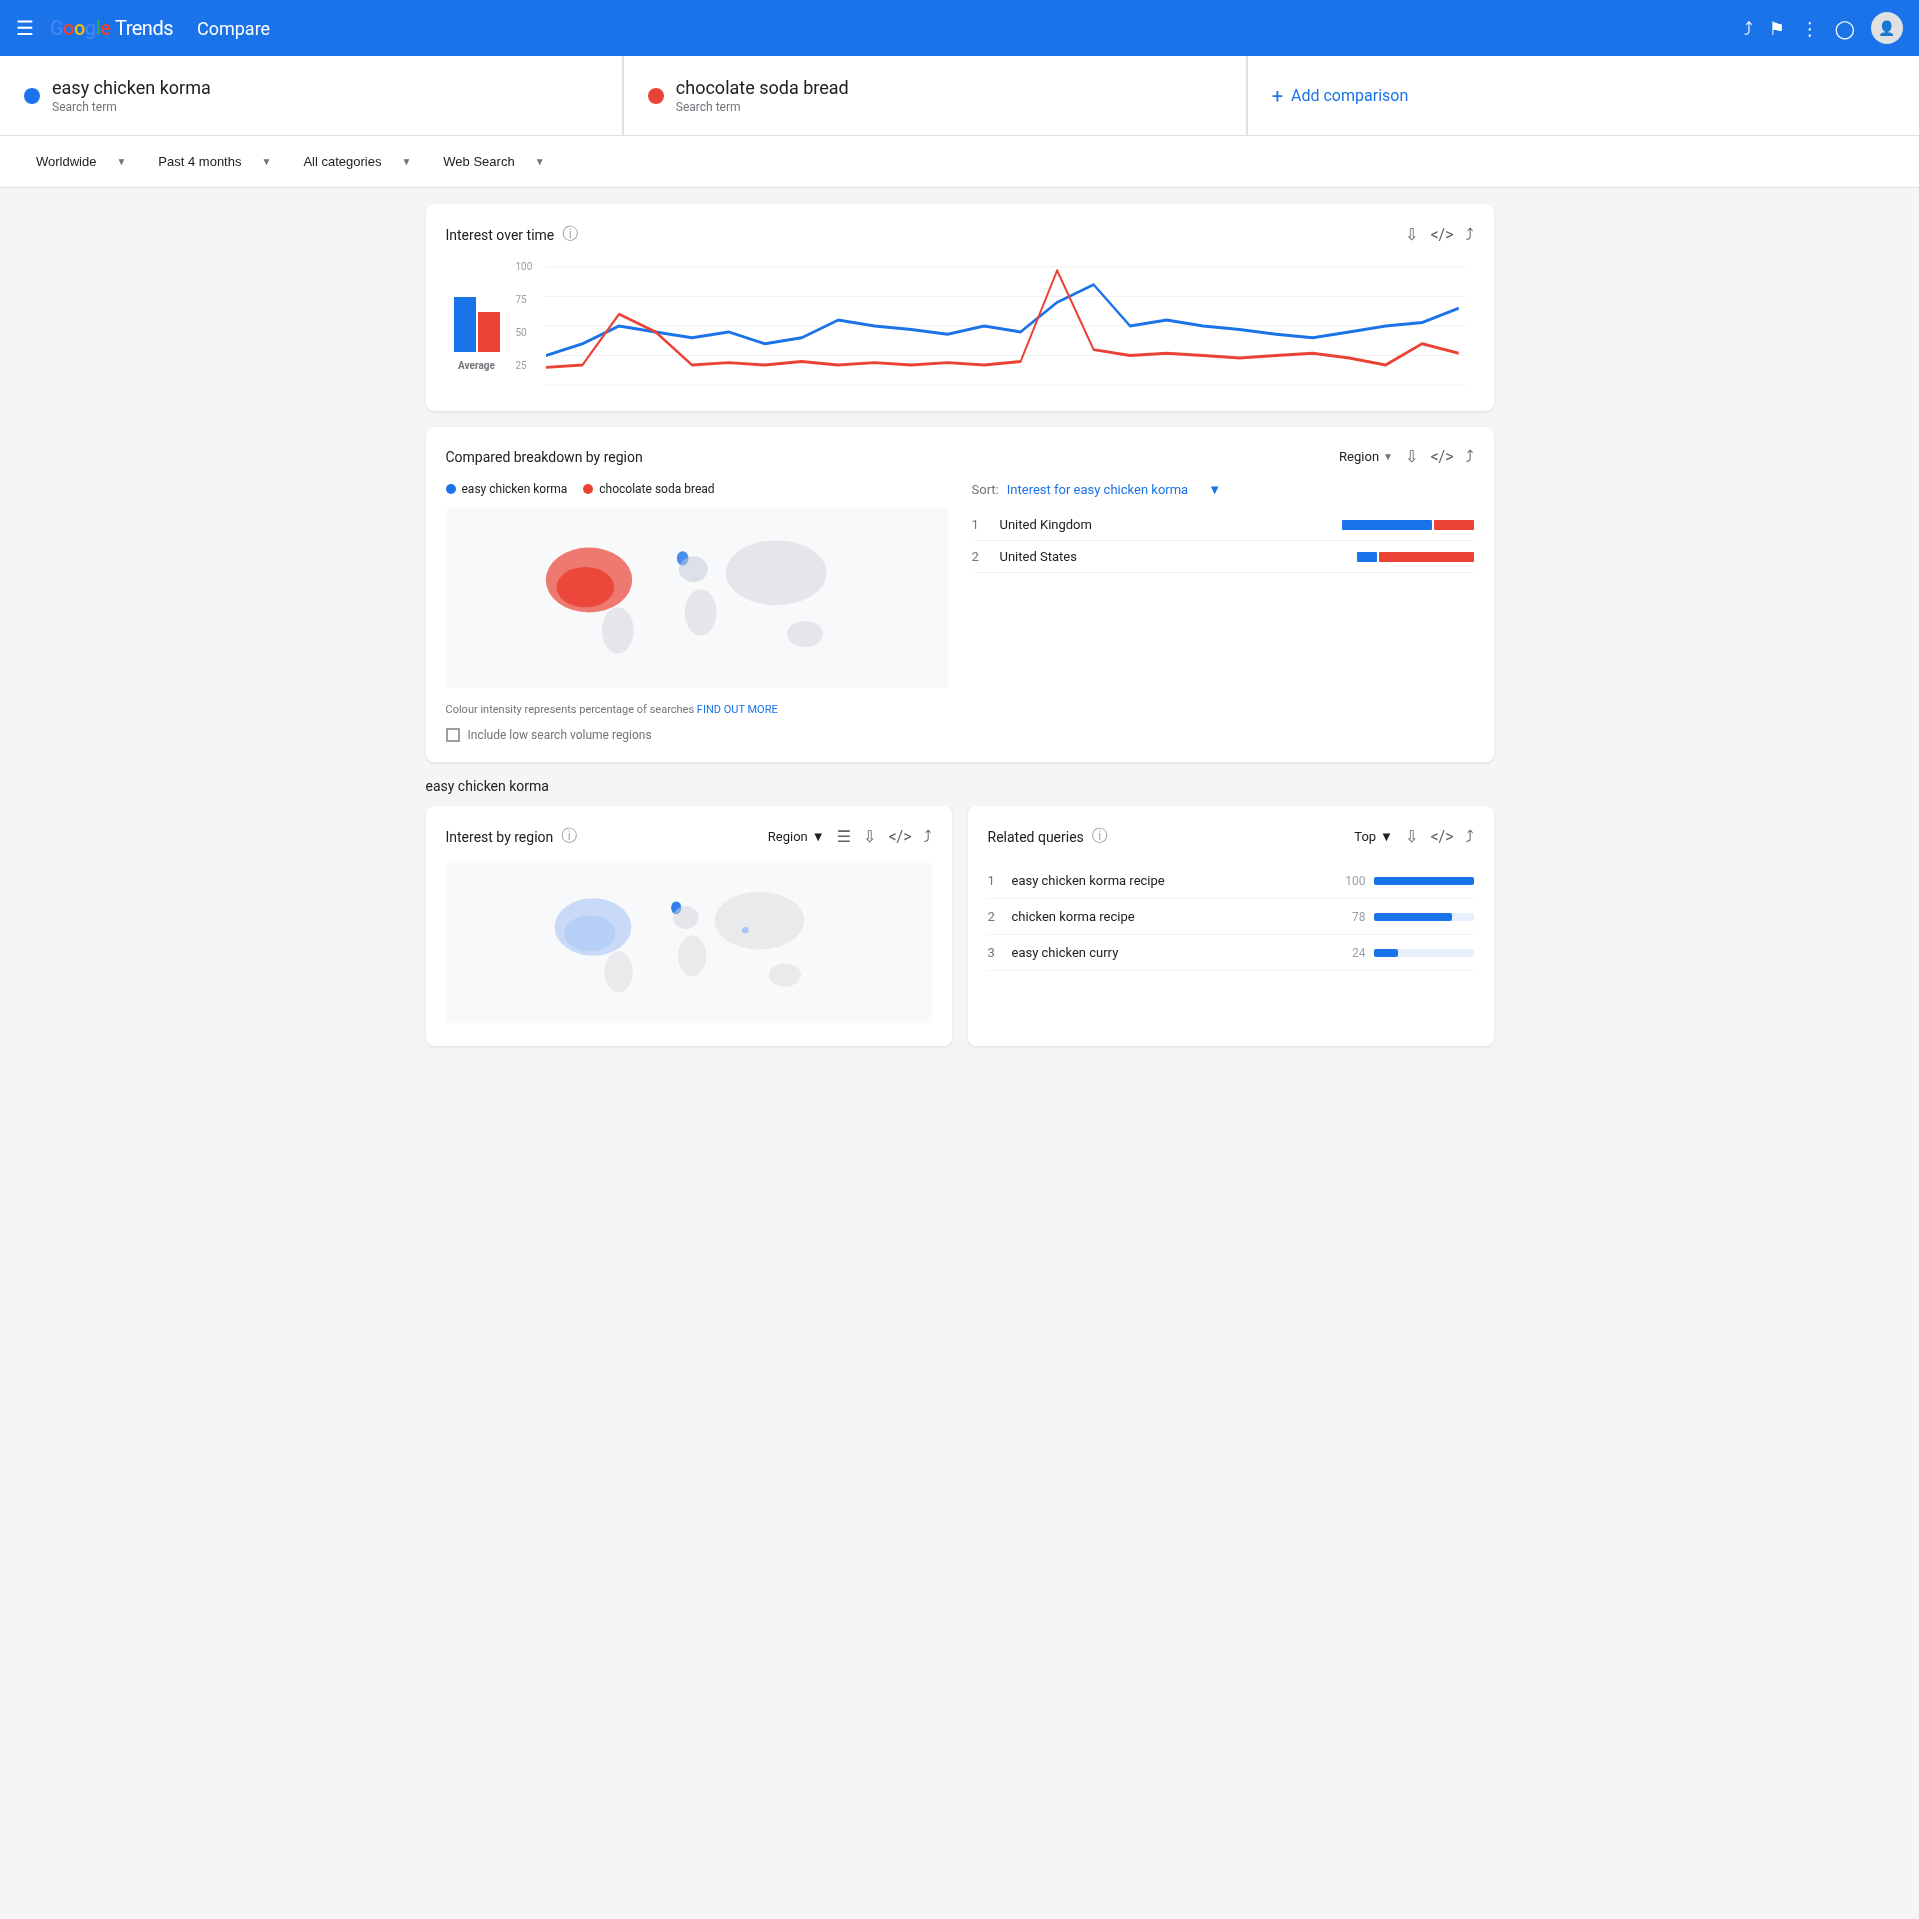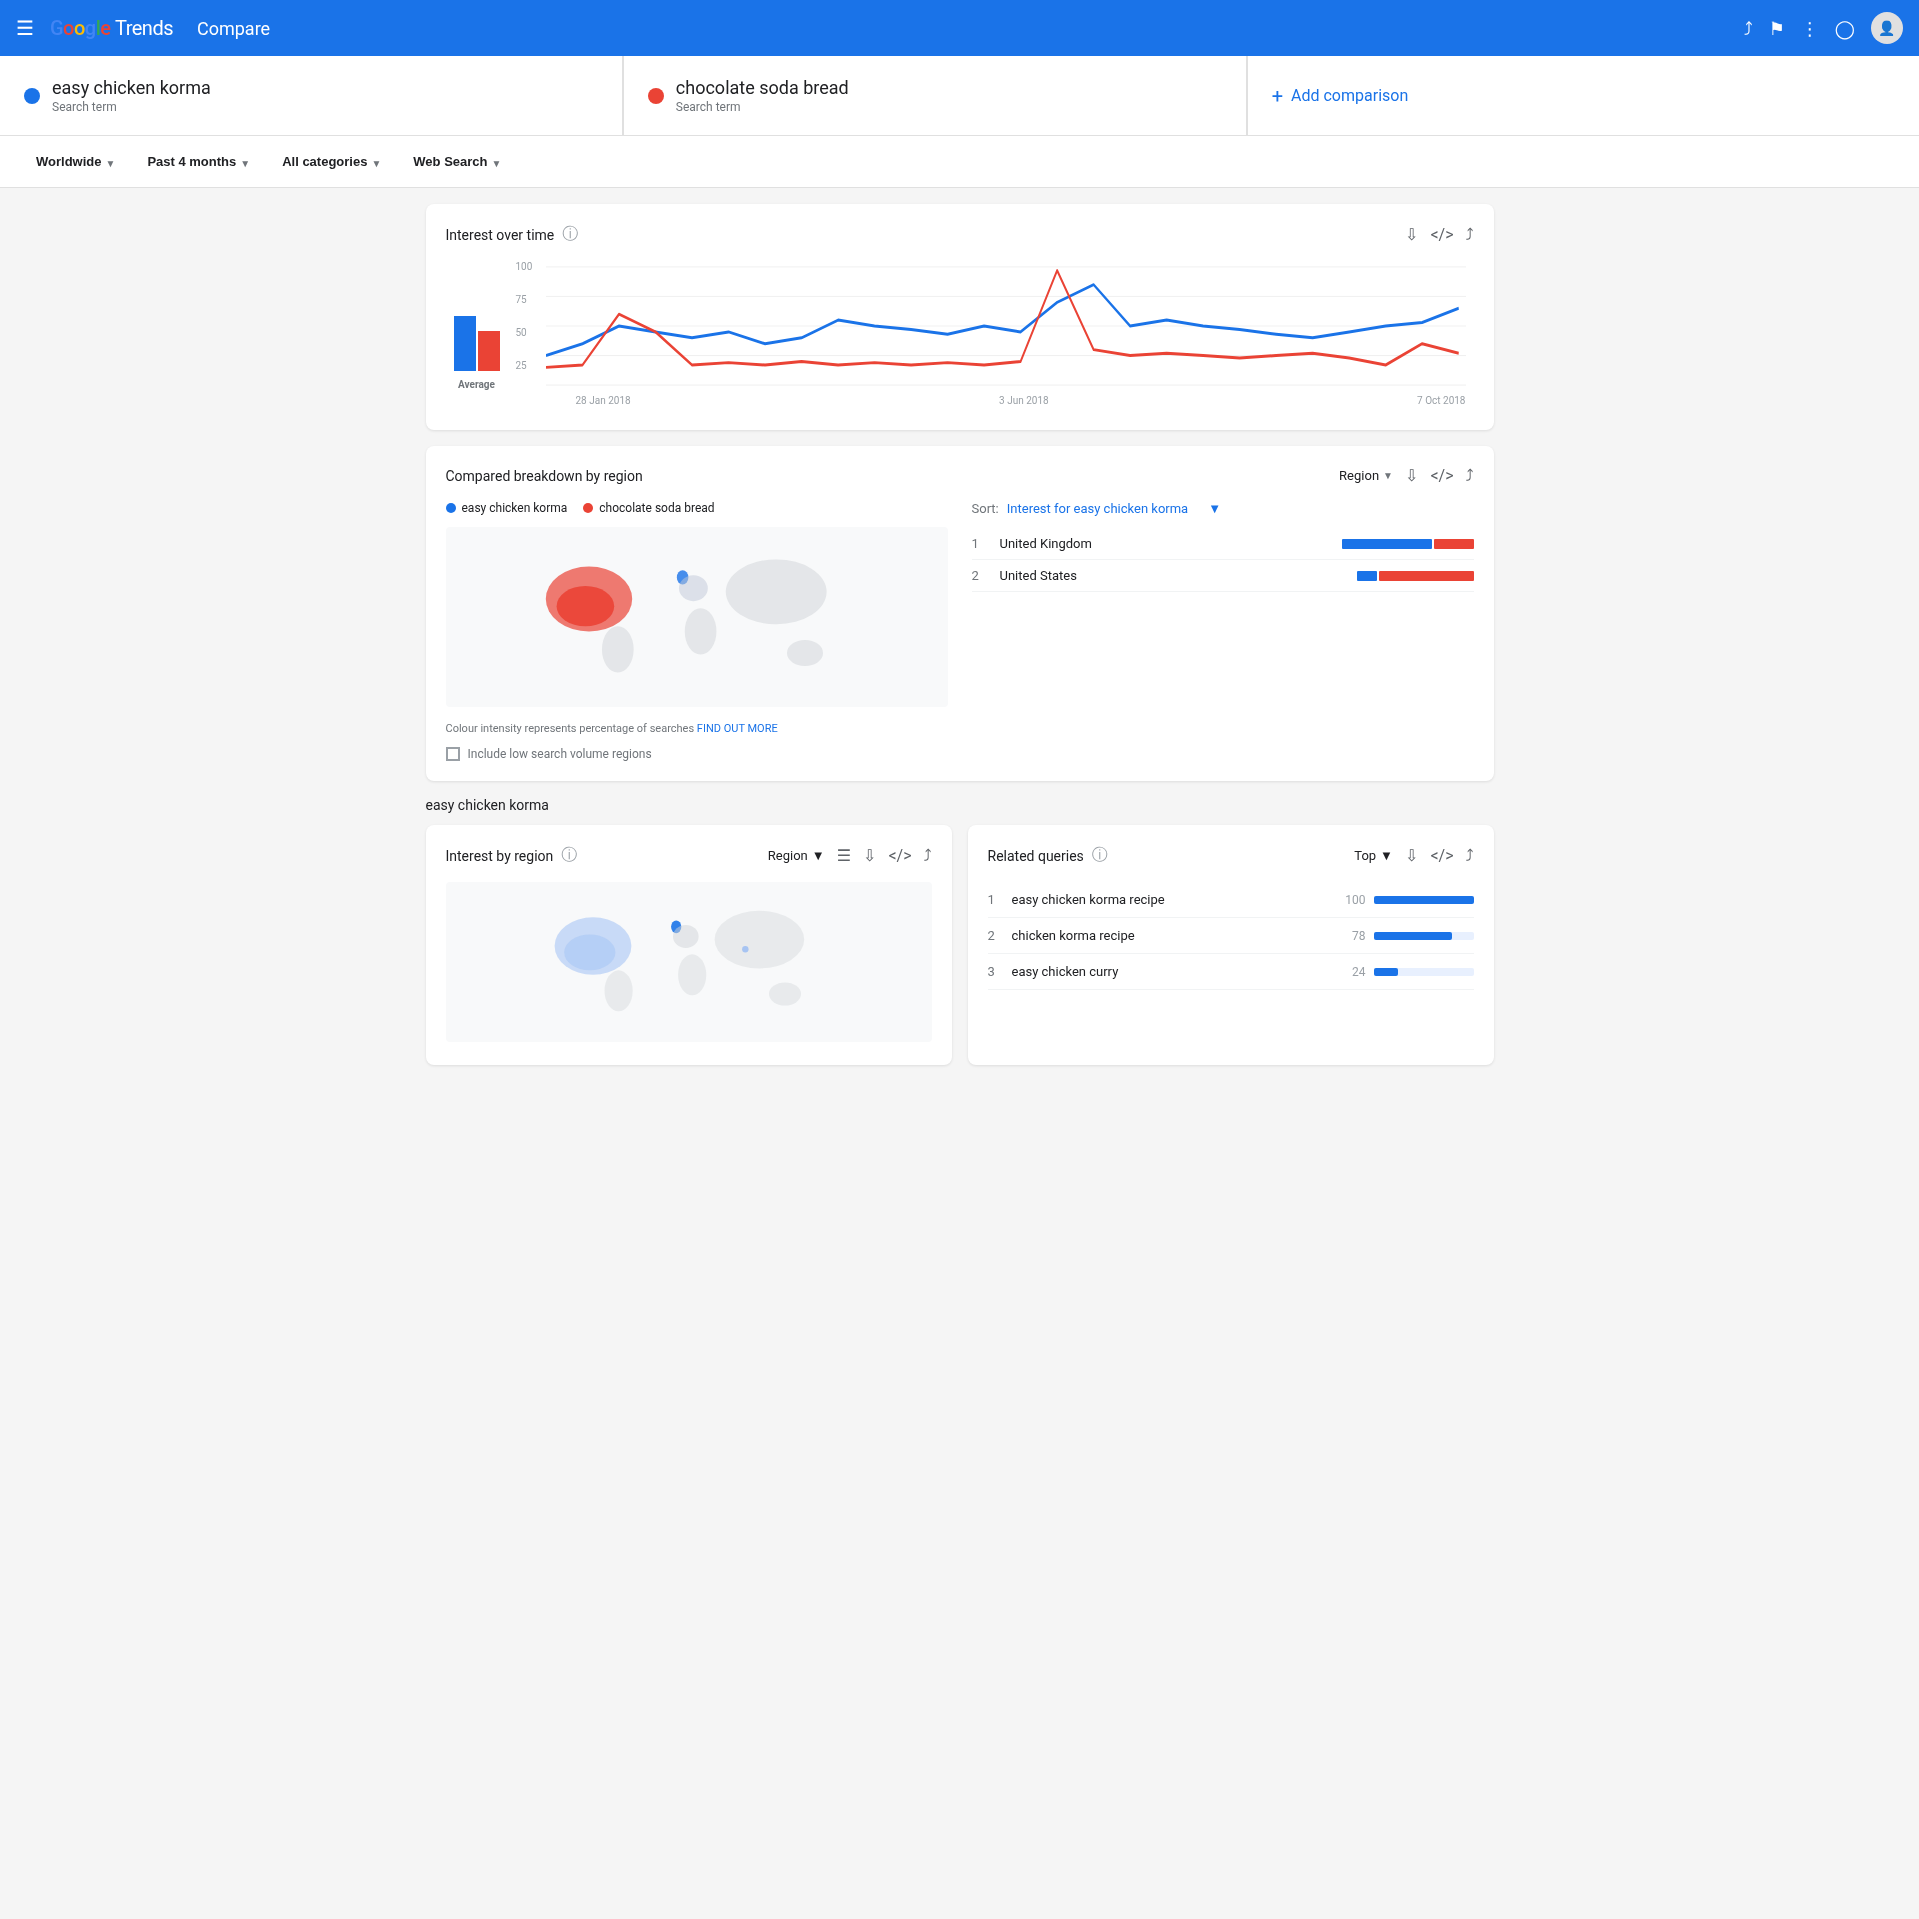--- a/index.html
+++ b/index.html
@@ -64,30 +64,29 @@
     .filters-bar {
       background: white;
       padding: 12px 24px;
       display: flex;
       align-items: center;
       gap: 8px;
       border-bottom: 1px solid #e0e0e0;
     }
     .filter-btn {
       display: flex;
-      align-items: flex-end;
-      gap: 4px;
+      align-items: center;
+      gap: 20px;
       padding: 6px 12px;
       border: none;
       background: none;
       cursor: pointer;
       font-size: 13px;
       color: #202124;
       border-radius: 4px;
-      font-weight: bold;
     }
     .chevron { font-size: 10px; color: #70757a; }
 
     
     .main { padding: 16px; max-width: 1100px; margin: 0 auto; }
 
     
     .card {
       background: white;
       border-radius: 8px;
@@ -307,25 +306,20 @@
               <line x1="0" y1="30" x2="1260" y2="30" stroke="#e0e0e0" stroke-width="0.5"></line>
               <line x1="0" y1="55" x2="1260" y2="55" stroke="#e0e0e0" stroke-width="0.5"></line>
               <line x1="0" y1="80" x2="1260" y2="80" stroke="#e0e0e0" stroke-width="0.5"></line>
               <line x1="0" y1="105" x2="1260" y2="105" stroke="#e0e0e0" stroke-width="0.5"></line>
 
               <polyline points="0,80 50,70 100,55 150,60 200,65 250,60 300,70 350,65 400,50 450,55 500,58 550,62 600,55 650,60 700,35 750,20 800,55 850,50 900,55 950,58 1000,62 1050,65 1100,60 1150,55 1200,52 1250,40" fill="none" stroke="#1a73e8" stroke-width="2.5" stroke-linejoin="round"></polyline>
 
               <polyline points="0,90 50,88 100,45 150,60 200,88 250,86 300,88 350,85 400,88 450,86 500,88 550,86 600,88 650,85 700,8 750,75 800,80 850,78 900,80 950,82 1000,80 1050,78 1100,82 1150,88 1200,70 1250,78" fill="none" stroke="#ea4335" stroke-width="2.5" stroke-linejoin="round"></polyline>
             </svg>
 
-            <div class="x-labels">
-              <span class="x-label">28 Jan 2018</span>
-              <span class="x-label">3 Jun 2018</span>
-              <span class="x-label">7 Oct 2018</span>
-            </div>
           </div>
         </div>
       </div>
     </div>
   </div>
 
   <div class="card">
     <div class="card-header">
       <span class="card-title">Compared breakdown by region</span>
       <div class="card-actions region-controls">

